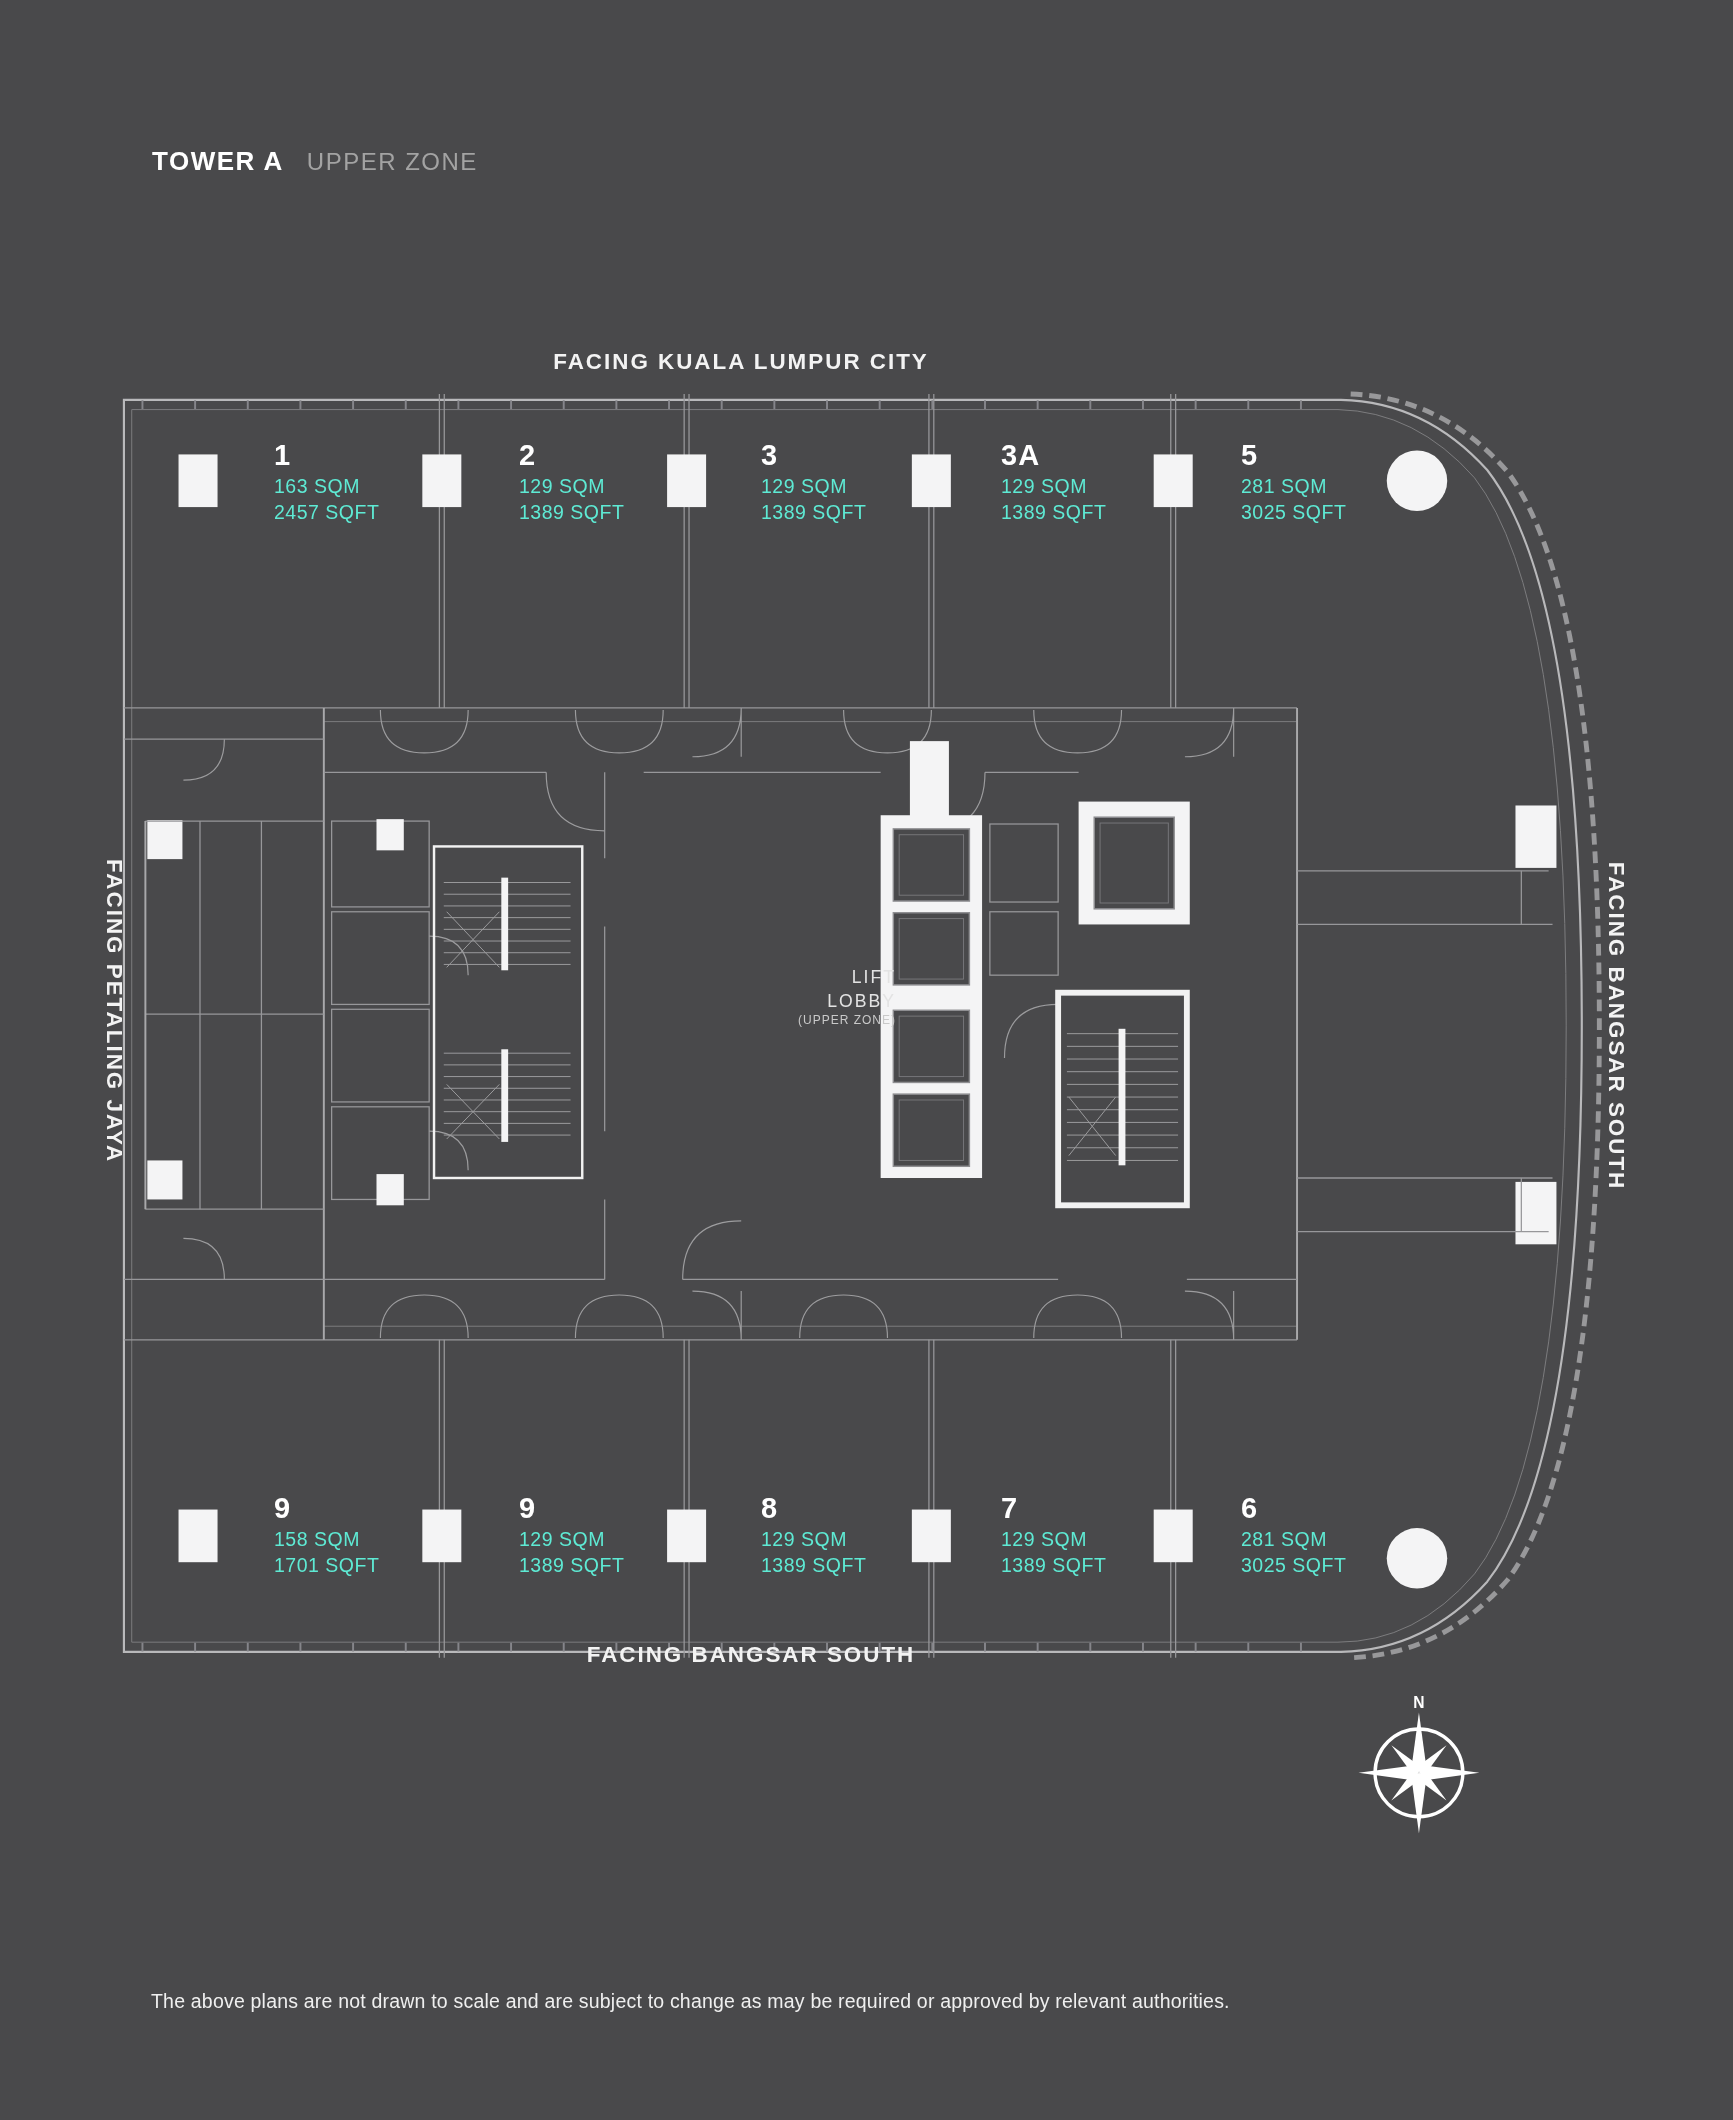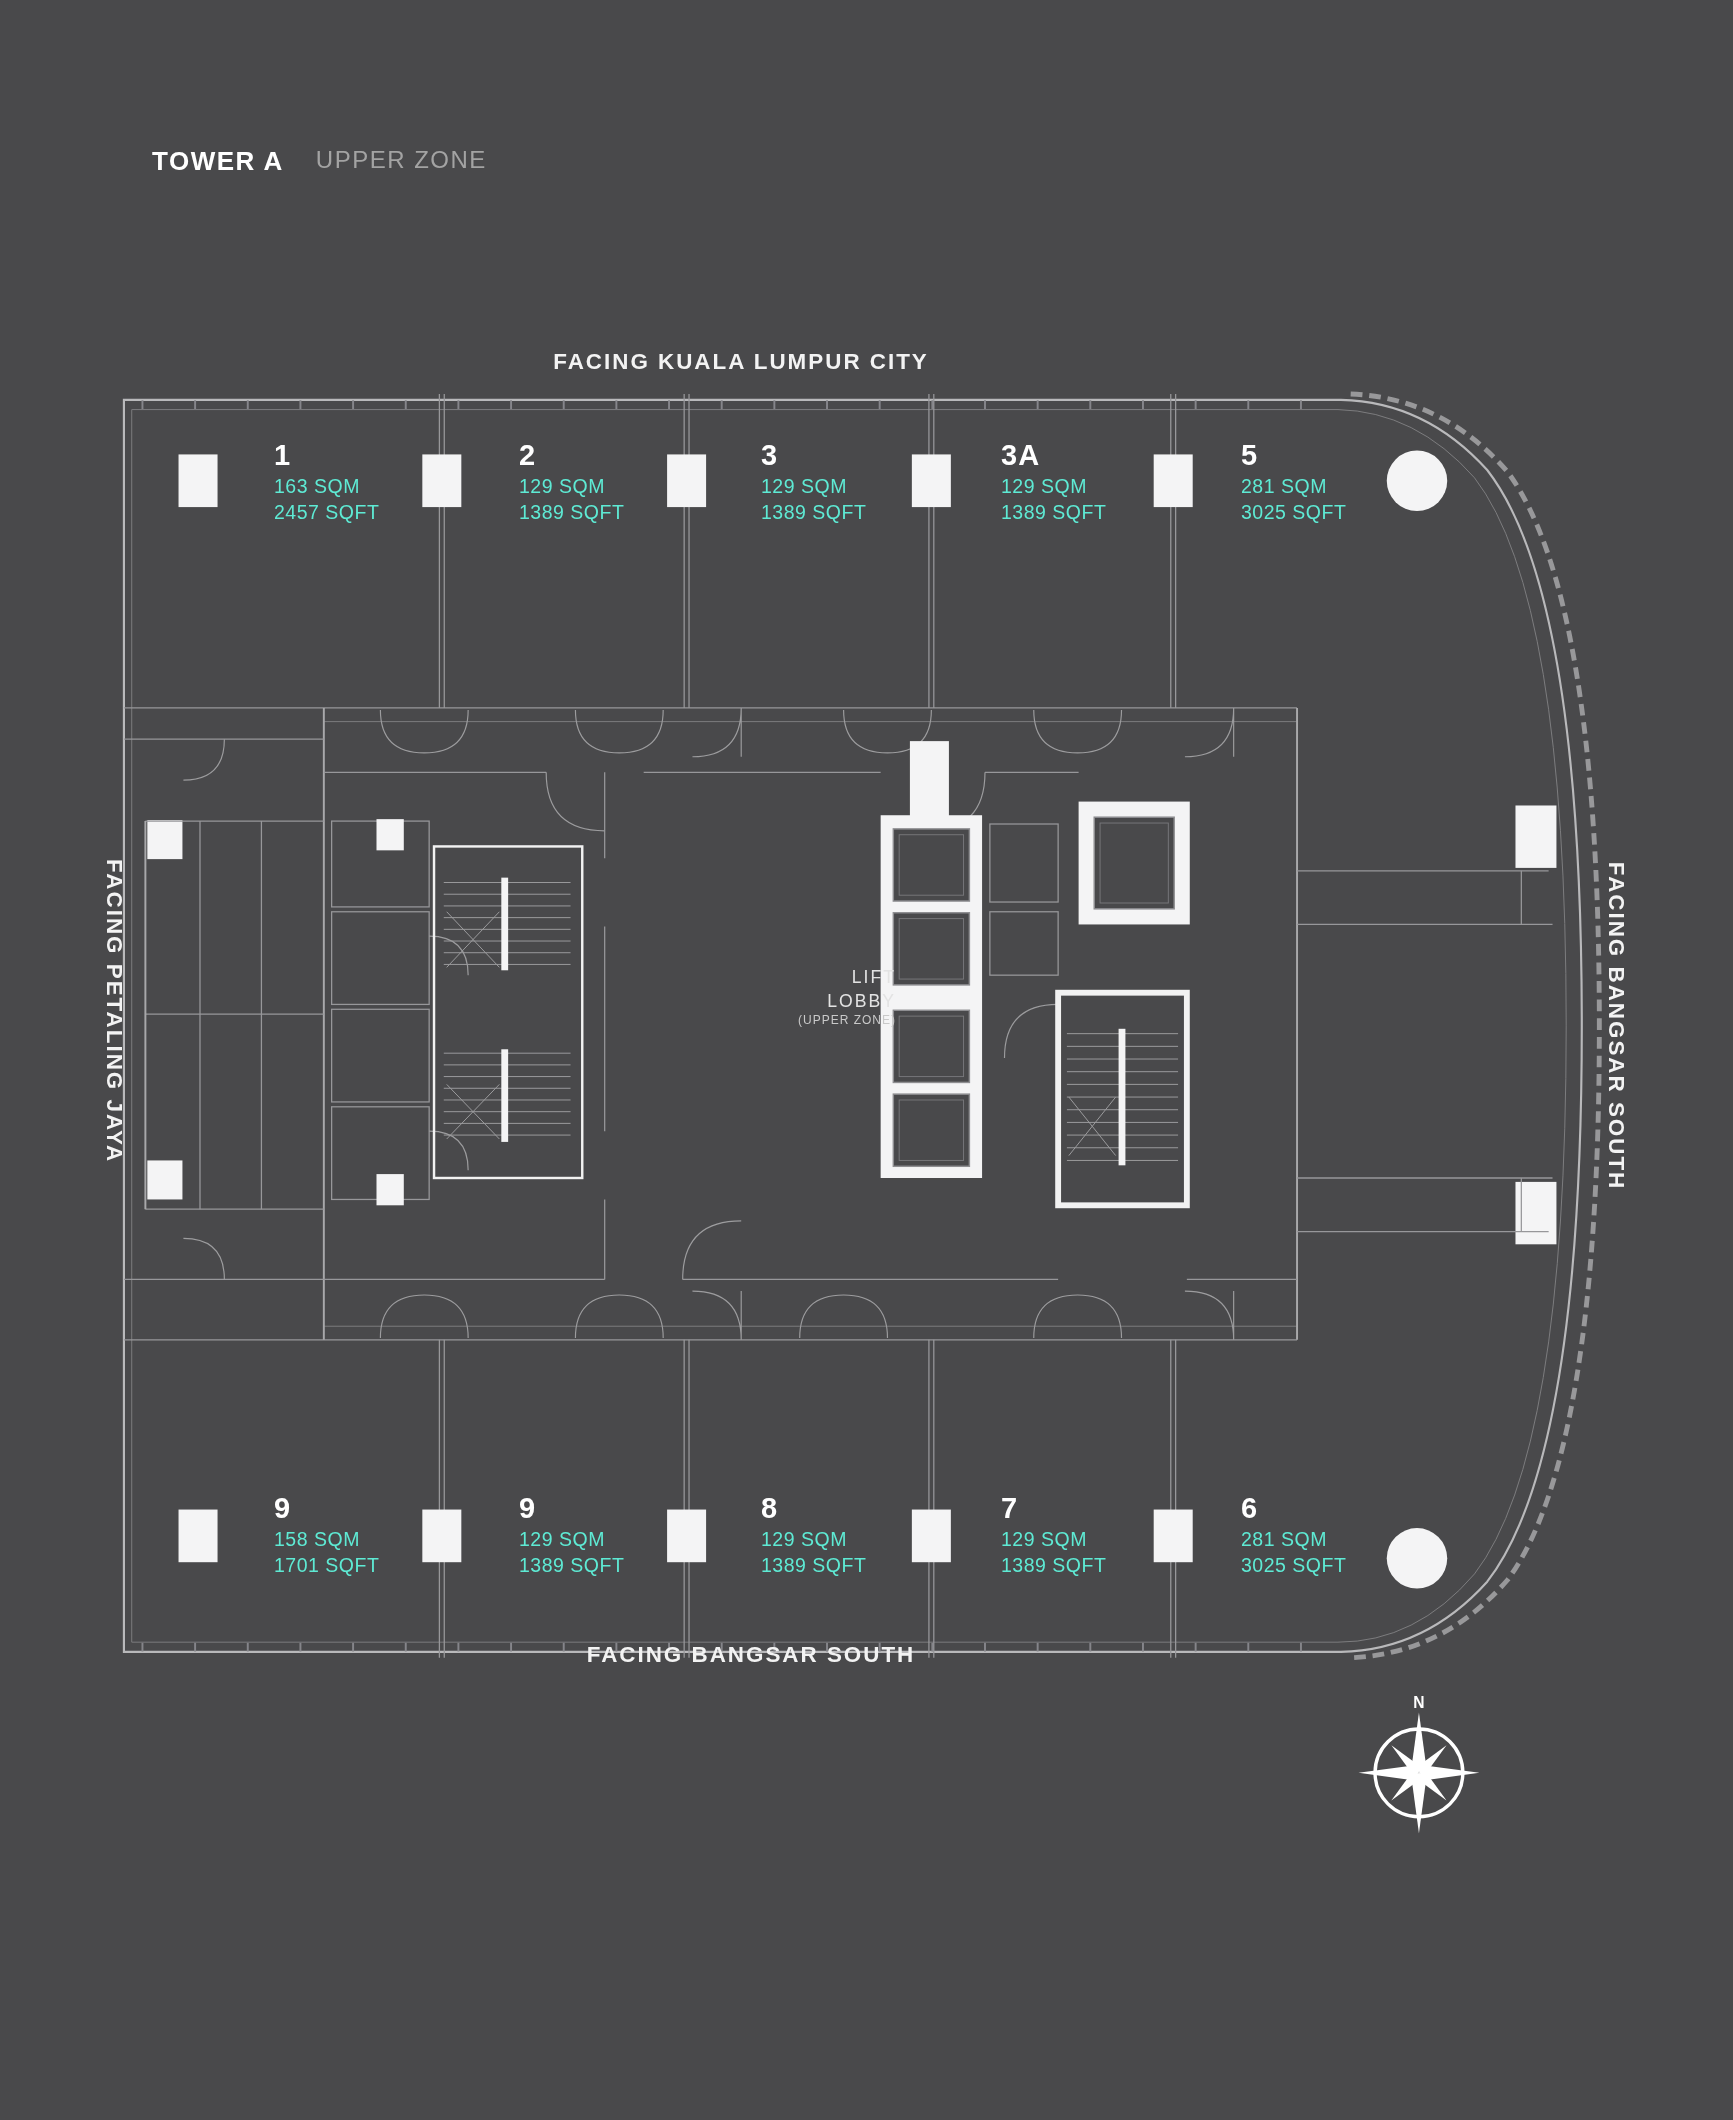--- a/index.html
+++ b/index.html
@@ -2,21 +2,21 @@
 <html><head>
 <meta charset="utf-8">
 <style>
   html,body{margin:0;padding:0;background:#49494b;}
   .page{
     position:relative;width:1734px;height:2120px;background:#49494b;
     font-family:"Liberation Sans",sans-serif;overflow:hidden;
   }
   .abs{position:absolute;}
   
-  .hdr{left:152px;top:146px;display:flex;align-items:flex-start;gap:32px;white-space:nowrap;}
+  .hdr{left:152px;top:146px;display:flex;align-items:center;gap:23px;white-space:nowrap;}
   .hdr .tower{font-size:26px;font-weight:bold;letter-spacing:1.5px;color:#ffffff;}
   .hdr .zone{font-size:24px;font-weight:300;letter-spacing:1.5px;color:#a3a3a3;}
   .title{
     left:152px;top:209px;font-size:48px;font-weight:300;letter-spacing:2.4px;
     color:#ededed;white-space:nowrap;
   }
   
   .facing{font-size:22.4px;font-weight:bold;letter-spacing:2px;color:#f3f3f3;white-space:nowrap;}
   .facing-top{left:741px;top:349px;transform:translateX(-50%);}
   .facing-bottom{left:751px;top:1642px;transform:translateX(-50%);}
@@ -265,14 +265,15 @@
     <div class="num">7</div>
     <div class="area">129 SQM</div>
     <div class="area">1389 SQFT</div>
   </div>
   <div class="abs unit-label" style="left:1241px;top:1494px">
     <div class="num">6</div>
     <div class="area">281 SQM</div>
     <div class="area">3025 SQFT</div>
   </div>
 
+  <div class="abs disclaimer">The above plans are not drawn to scale and are subject to change as may be required or approved by relevant authorities.</div>
 </div>
 
 
 </body></html>

